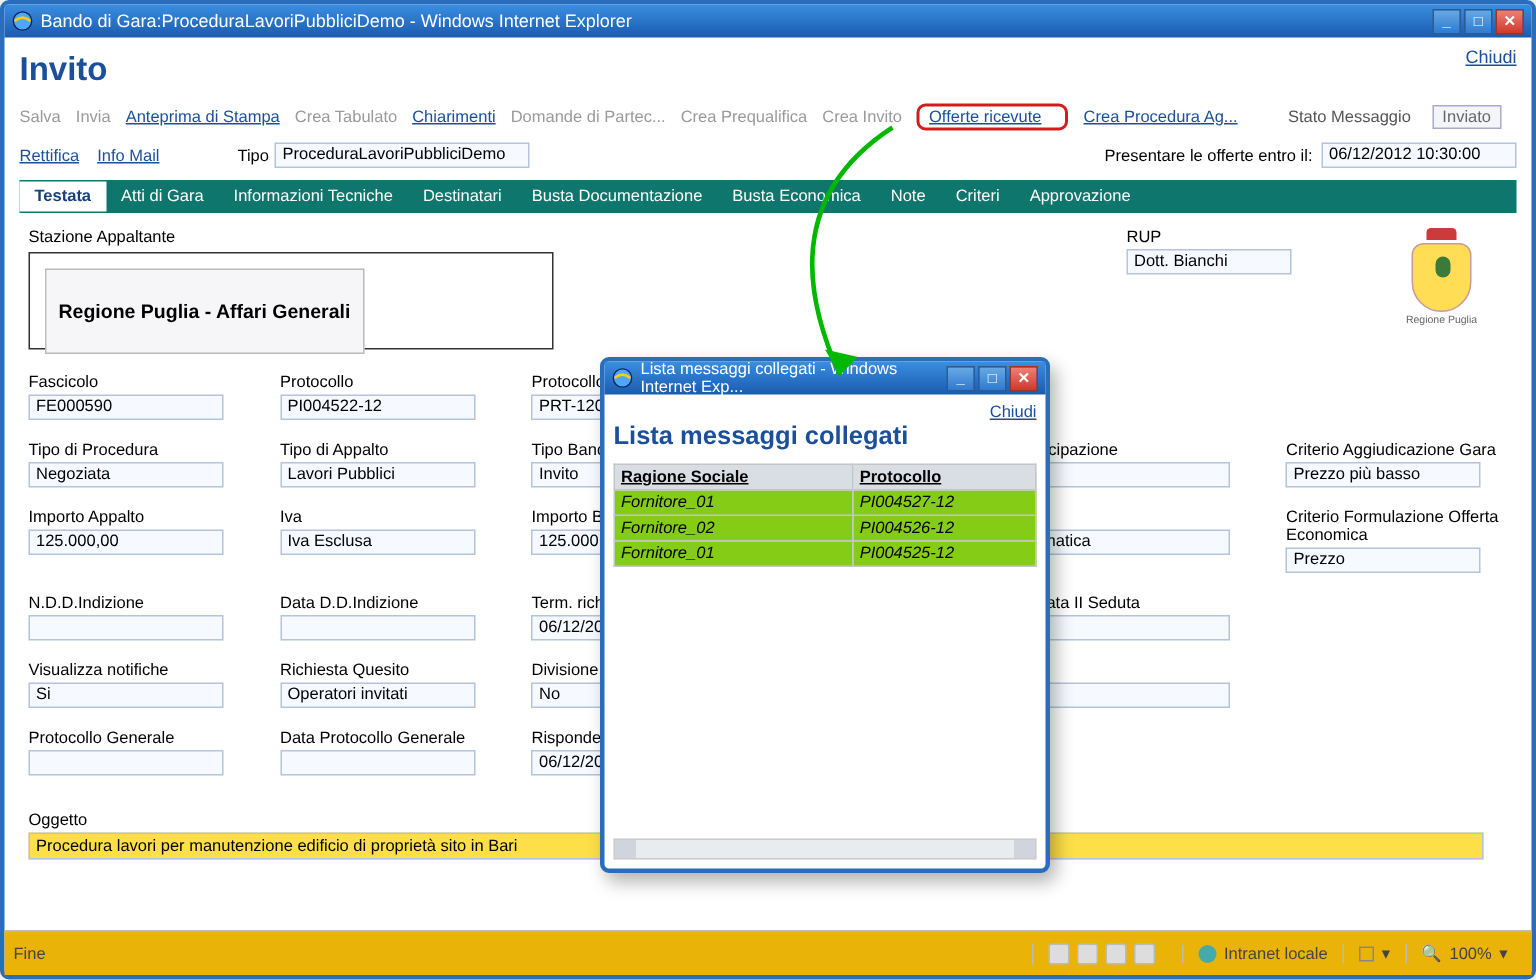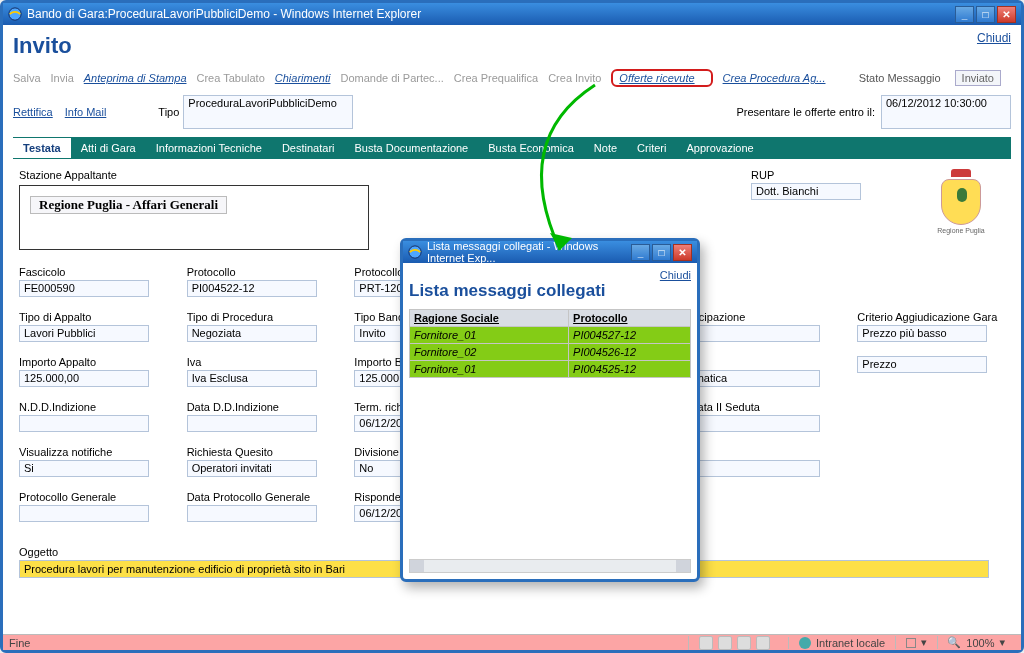--- a/index.html
+++ b/index.html
@@ -54,55 +54,54 @@
     color:#1a4f9c; text-decoration:underline; cursor:pointer; font-size:12px;
   }
   .toolbar-links {
     padding: 4px 0;
     color:#666;
     display:flex;
     align-items:center;
     flex-wrap: wrap;
   }
   .toolbar-links span, .toolbar-links a { margin-right: 10px; }
-  .toolbar-links a { color:#1a4f9c; text-decoration:underline; cursor:pointer;font-style:italic; }
+  .toolbar-links a { color:#1a4f9c; text-decoration:underline; cursor:pointer; }
   .toolbar-links .grey { color:#9a9a9a; cursor:default; }
   .state-msg { margin-left:auto; color:#555;text-align:right; }
   .state-box { border:1px solid #aac; padding:1px 6px; background:#f3f5f9; margin-left:4px; }
   .redbox {
     border:2px solid #d31c1c; border-radius:6px; padding:1px 6px;
   }
   .row2 { display:flex; align-items:center; padding: 4px 0 8px 0; }
   .row2 a { color:#1a4f9c; text-decoration:underline; margin-right:12px; cursor:pointer; }
   .row2 .nm { margin-right:4px; }
   .input-ro {
-    border:1px solid #b4c4da; background:#f6f9ff; padding:1px 4px; height:34px;
+    border:1px solid #b4c4da; background:#f6f9ff; padding:1px 4px; height:17px;
   }
   .input-ro.big { width: 170px; }
   .right-present { margin-left:auto; display:flex; align-items:center; }
   
   .tabs {
     background: #0f766e;
     display:flex; align-items:center;
     height: 22px;
   }
   .tab {
     color:#fff; padding:4px 10px; cursor:pointer; font-size:11px;
   }
   .tab.active { background:#fff; color:#153f7d; font-weight:bold; }
   
   .form-area { padding: 10px 6px 0 6px; position:relative; }
   .stazione-label { margin-bottom:4px; }
   .stazione-box {
     border:1px solid #333; width: 350px; height: 65px; padding:10px;
   }
   .stazione-inner {
-    border:1px solid #bbb; background:#f6f6f9; padding:0 8px; font-weight:bold; font-size:13px;
+    border:1px solid #bbb; background:#f6f6f9; padding:20px 8px; font-weight:bold; font-size:13px;
     display:inline-block;
-    font-family:Liberation Serif, serif;
   }
   .rup-block { position:absolute; top:10px; right:150px; }
   .logo-block {
     position:absolute; top:10px; right: 20px;
     width:60px; height:65px; display:flex; flex-direction:column; align-items:center;
   }
   .logo-shield { width:40px; height:48px; background:#ffdd55; border:1px solid #c99; border-radius: 8px 8px 20px 20px; position:relative; }
   .logo-shield::after { content:""; position:absolute; top:8px; left:15px; width:10px; height:14px; background:#3a7a3a; border-radius:6px; }
   .logo-crown { width:20px; height:8px; background:#cc3b3b; border-radius: 3px 3px 0 0; margin-bottom:2px; }
   .logo-text { font-size:7px; color:#666; margin-top:2px; }
@@ -113,21 +112,21 @@
     row-gap: 14px;
     margin-top: 16px;
   }
   .field { display:flex; flex-direction:column; }
   .flabel { margin-bottom:2px; color:#000; }
   .fval { border:1px solid #b4c4da; background:#f6f9ff; padding:1px 4px; min-height:17px; width: 130px; }
   .oggetto { margin-top: 24px; }
   .oggetto-box { border:1px solid #b4c4da; background:#fde047; padding:2px 4px; width: 970px; height:18px; }
   
   .statusbar {
-    height: 16px; background:#fca5a5; border-top:1px solid #bbb;
+    height: 30px; background:#eab308; border-top:1px solid #bbb;
     display:flex; align-items:center; padding:0 6px; font-size:11px; color:#444;
   }
   .statusbar .spacer { flex:1; }
   .statusbar .block { padding: 0 10px; border-left:1px solid #bbb; display:flex; align-items:center; gap:5px; }
   .st-icon { width:12px; height:12px; border-radius:50%; background:#4aa; display:inline-block; }
   
   .popup-window {
     position:absolute; top: 238px; left:400px; width: 300px; height: 344px;
     background:#fff; border: 3px solid #2a6ebb; border-radius:6px;
     box-shadow: 4px 6px 12px rgba(0,0,0,.3);
@@ -249,28 +248,28 @@
           </div>
         <div class="field">
             <div class="flabel">Protocollo Bando</div>
             <div class="fval">PRT-1206</div>
           </div>
         <div class="field"></div>
           <div class="field"></div>
           <div class="field"></div>
 
         <div class="field">
+            <div class="flabel">Tipo di Procedura</div>
+            <div class="fval">Negoziata</div>
+          </div>
+        <div class="field">
             <div class="flabel">Tipo di Appalto</div>
             <div class="fval">Lavori Pubblici</div>
           </div>
         <div class="field">
-            <div class="flabel">Tipo di Procedura</div>
-            <div class="fval">Negoziata</div>
-          </div>
-        <div class="field">
             <div class="flabel">Tipo Bando</div>
             <div class="fval">Invito</div>
           </div>
         <div class="field"></div>
         <div class="field">
             <div class="flabel">tecipazione</div>
             <div class="fval"></div>
           </div>
         <div class="field">
             <div class="flabel">Criterio Aggiudicazione Gara</div>
@@ -288,20 +287,21 @@
         <div class="field">
             <div class="flabel">Importo Base Asta</div>
             <div class="fval">125.000,00</div>
           </div>
         <div class="field"></div>
         <div class="field">
             <div class="flabel">ia</div>
             <div class="fval">matica</div>
           </div>
         <div class="field">
+            <div class="flabel">Criterio Formulazione Offerta Economica</div>
             <div class="fval">Prezzo</div>
           </div>
 
         <div class="field">
             <div class="flabel">N.D.D.Indizione</div>
             <div class="fval"></div>
           </div>
         <div class="field">
             <div class="flabel">Data D.D.Indizione</div>
             <div class="fval"></div>

